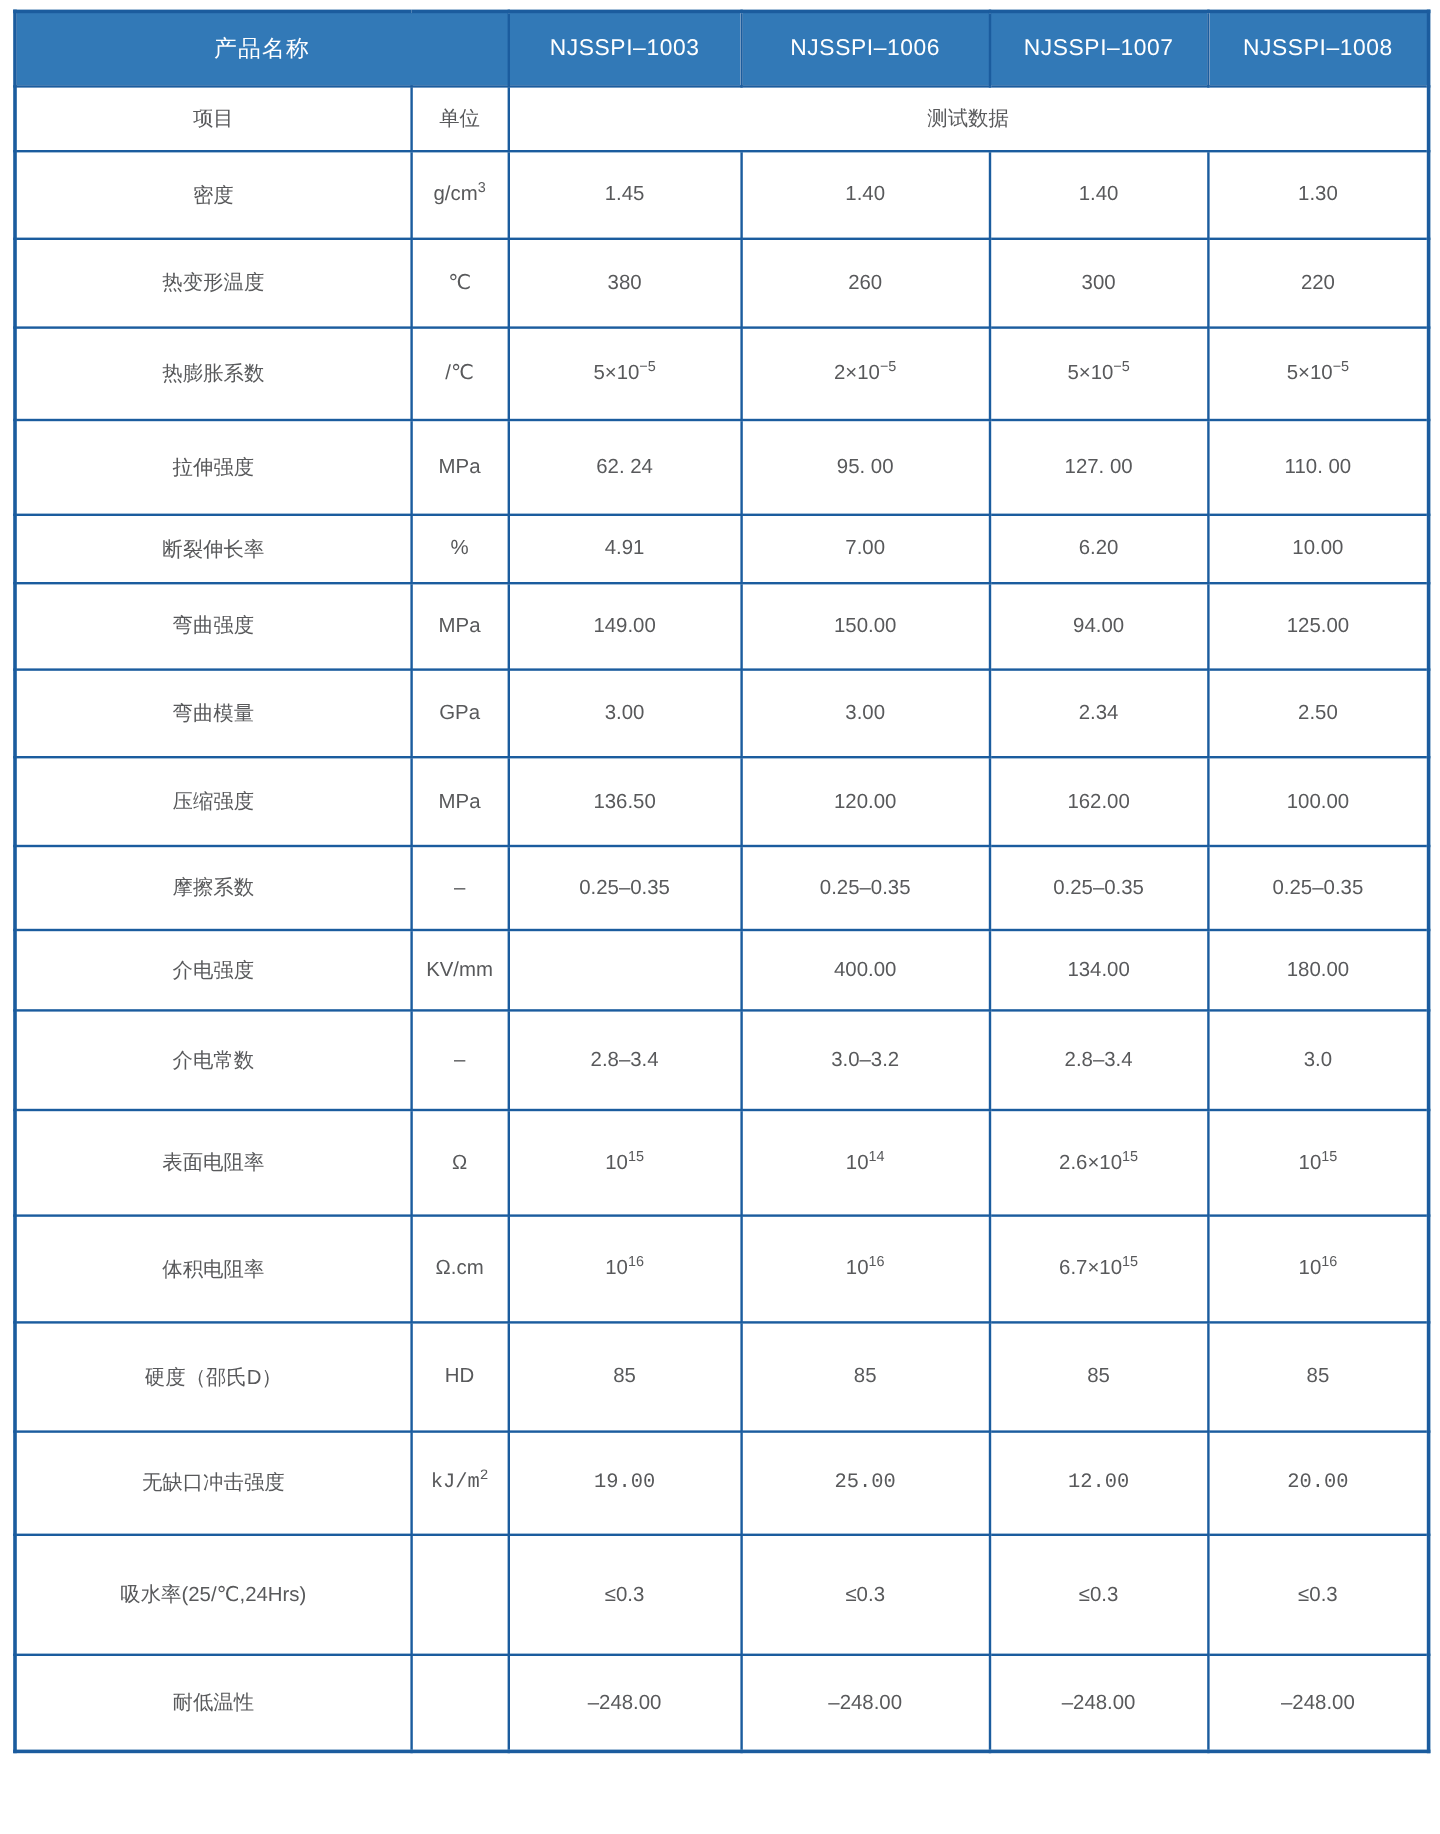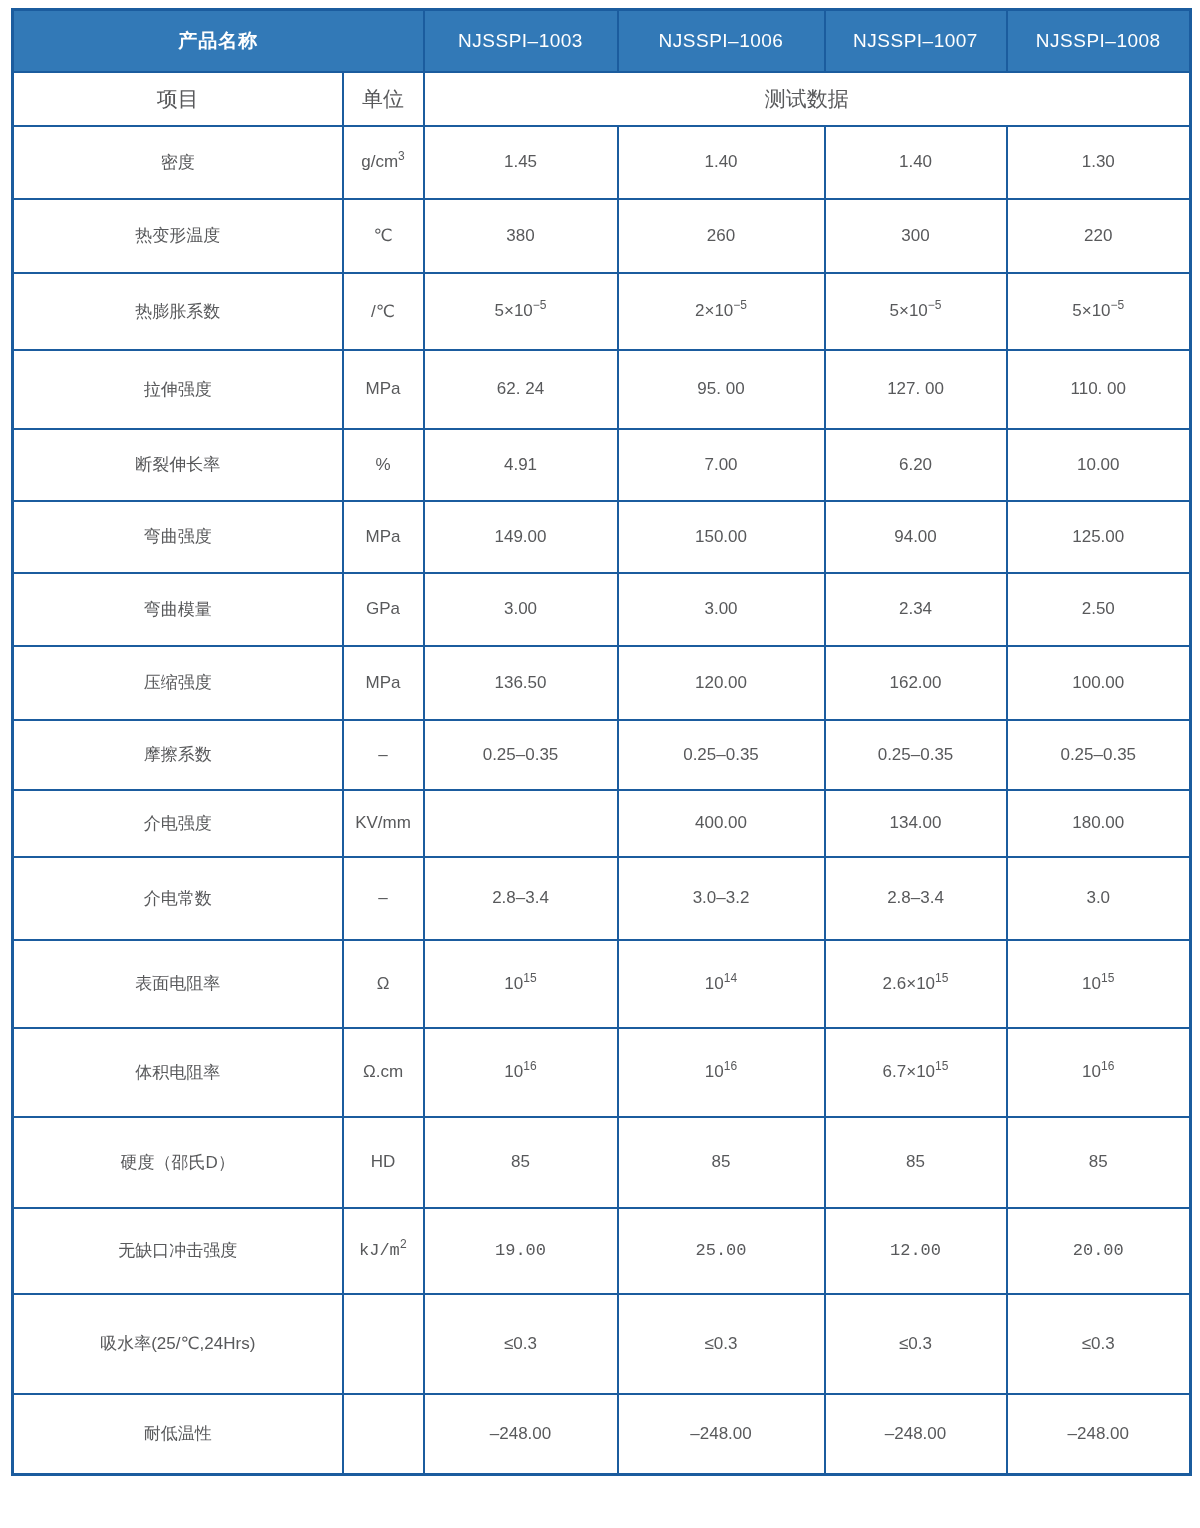--- a/index.html
+++ b/index.html
@@ -38,29 +38,29 @@
   }
   tr.product-header{height:62px;}
   tr.product-header th{
     background:var(--header-bg);
     color:var(--header-text);
     font-size:19px;
     font-weight:400;
     letter-spacing:0.5px;
   }
   tr.product-header th.product-name{
-    font-weight:700;
+    font-weight:400;
     letter-spacing:1px;
     margin-left:44px;
   }
   tr.subheader{height:54px;}
   tr.subheader th{
     background:#ffffff;
     font-weight:400;
-    font-size:21px;
+    font-size:17px;
   }
   td sup, th sup{
     font-size:12px;
     line-height:0;
   }
 </style>
 </head>
 <body>
 
 <div class="page">
@@ -113,21 +113,21 @@
           <td>5×10<sup>−5</sup></td>
         </tr>
         <tr style="height: 79px;">
           <td>拉伸强度</td>
           <td>MPa</td>
           <td>62. 24</td>
           <td>95. 00</td>
           <td>127. 00</td>
           <td>110. 00</td>
         </tr>
-        <tr style="height: 72px; padding-left: 44px;">
+        <tr style="height: 57px; padding-left: 44px;">
           <td>断裂伸长率</td>
           <td>%</td>
           <td>4.91</td>
           <td>7.00</td>
           <td>6.20</td>
           <td>10.00</td>
         </tr>
         <tr style="height: 72px;">
           <td>弯曲强度</td>
           <td>MPa</td>

